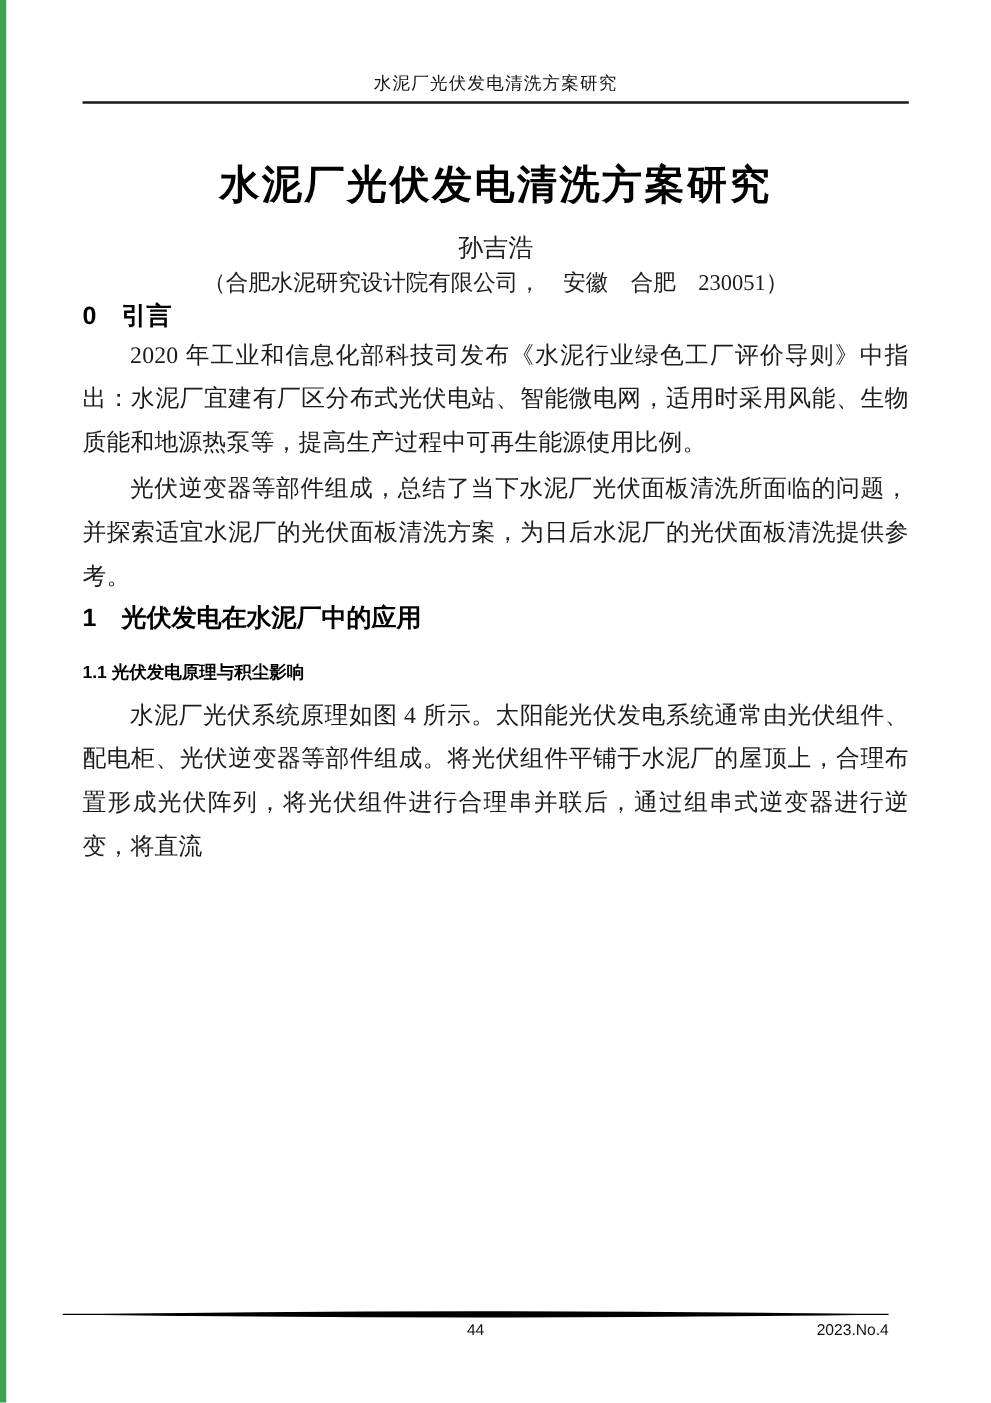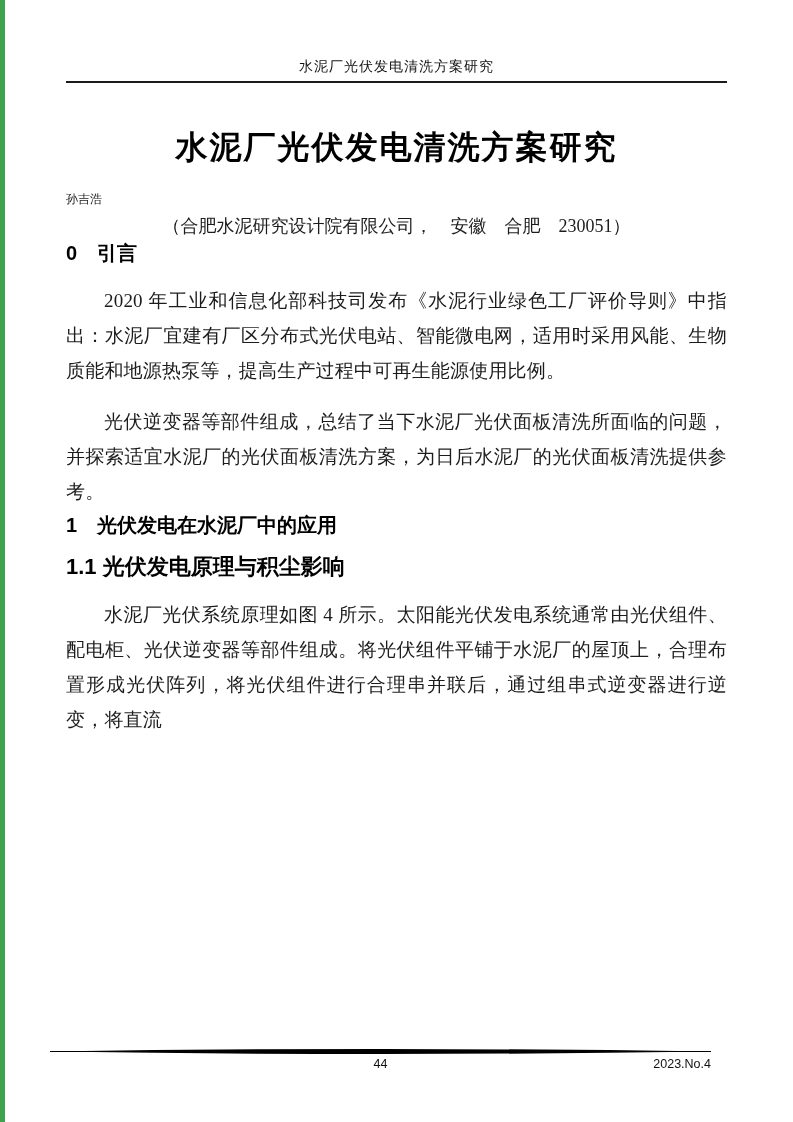--- a/index.html
+++ b/index.html
@@ -36,21 +36,22 @@
     text-align: center;
     font-family: "Liberation Sans", sans-serif;
     font-weight: bold;
     font-size: 32px;
     line-height: 44px;
     letter-spacing: 2px;
     color: #000;
   }
   .author {
     margin-top: 18px;
-    font-size: 12px;
+    text-align: center;
+    font-size: 20px;
     line-height: 24px;
   }
   .affiliation {
     margin-top: 2px;
     text-align: center;
     font-size: 18px;
     line-height: 26px;
   }
   h2.sec {
     font-family: Liberation Sans, sans-serif;
@@ -58,31 +59,31 @@
     font-size: 20px;
     line-height: 28px;
     color: #000;
     margin: 0;
   }
   .sec-intro { margin: 24px 0 8px 0; }
   .sec-app   { margin: 14px 0 0 0; }
   h3.subsec {
     font-family: "Liberation Sans", sans-serif;
     font-weight: bold;
-    font-size: 22px;
+    font-size: 14px;
     line-height: 28px;
     color: #000;
     margin: 14px 0 4px 0;
   }
   p.body {
     font-size: 19px;
     line-height: 35px;
     text-align: justify;
     text-indent: 2em;
-    margin: 16px 0 2px 0;
+    margin: 0 0 2px 0;
     letter-spacing: 0.2px;
   }
   .footer {
     position: absolute; left: 50px; top: 1048px; width: 661px;
   }
   .footer-rule { display: block; width: 100%; height: 7px; }
   .footer-row {
     position: relative;
     height: 20px;
     margin-top: 2px;

